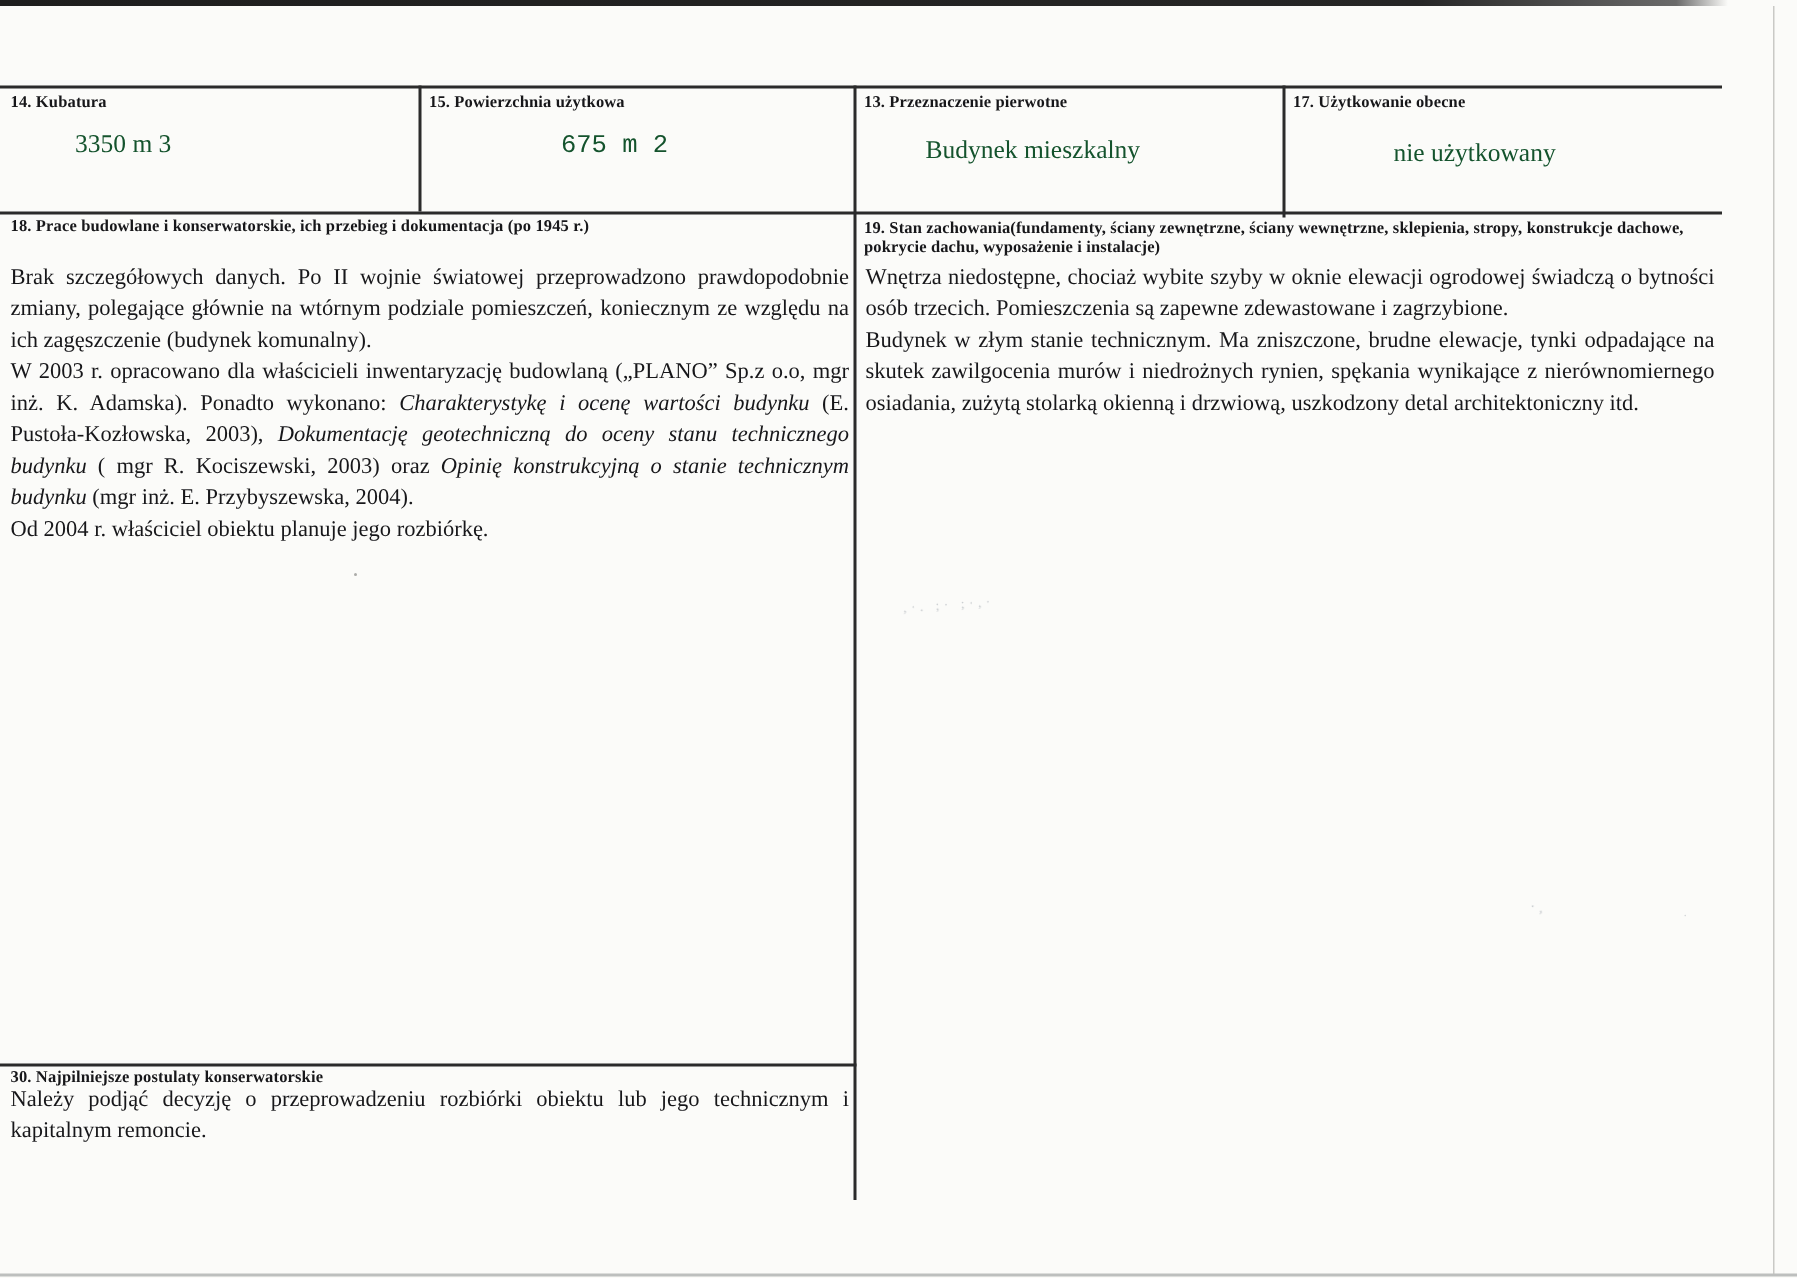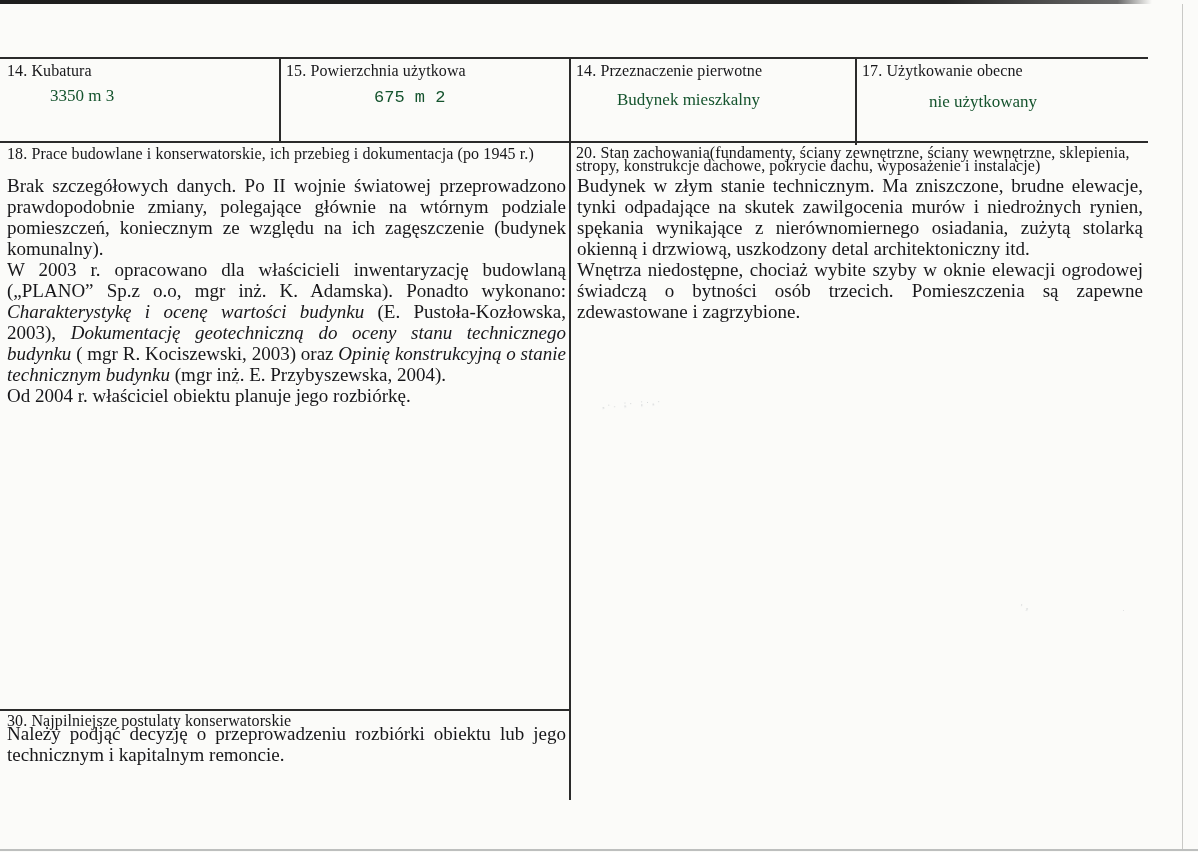--- a/index.html
+++ b/index.html
@@ -34,24 +34,25 @@
   .vline{width:2px;}
   .h-top       {left:0;   top:57px;  width:1148px;}
   .h-mid       {left:0;   top:141px; width:1148px;}
   .h-f20       {left:0;   top:709px; width:571px;}
   .v-14-15     {left:279px;top:57px; height:84px;}
   .v-col       {left:569px;top:57px; height:743px;}
   .v-16-17     {left:855px;top:57px; height:88px;}
   
   .flabel{
     position:absolute;
-    font-size:16px;
+    font-size:11px;
     letter-spacing:.1px;
     color:#17171a;
     white-space:nowrap;
+    font-weight:bold;
   }
   .flabel.wrap{white-space:normal;line-height:13px;}
   .lbl-14{left:7px;  top:62px;}
   .lbl-15{left:286px;top:62px;}
   .lbl-16{left:576px;top:62px;}
   .lbl-17{left:862px;top:62px;}
   .lbl-18{left:7px;  top:145px;}
   .lbl-19{left:576px;top:146px;width:566px;}
   .lbl-20{left:7px;  top:712px;}
   
@@ -61,21 +62,21 @@
     color:#14532d;
     white-space:nowrap;
   }
   .val-14{left:50px; top:86px;}
   .val-15{left:374px;top:88px;font-family:Liberation Mono, monospace;}
   .val-16{left:617px;top:90px;}
   .val-17{left:929px;top:92px;}
   
   .textblock{
     position:absolute;
-    font-size:19px;
+    font-size:15px;
     line-height:21px;
     text-align:justify;
     color:#17171a;
   }
   .textblock p{margin:0;}
   .tb-18{left:7px;  top:175px;width:559px;}
   .tb-19{left:577px;top:175px;width:566px;}
   .tb-20{left:7px;  top:723px;width:559px;}
   .it{font-style:italic;}
   
@@ -108,37 +109,37 @@
   <div class="vline v-14-15"></div>
   <div class="vline v-col"></div>
   <div class="vline v-16-17"></div>
 
   <div class="flabel lbl-14">14. Kubatura</div>
   <div class="fvalue val-14">3350 m 3</div>
 
   <div class="flabel lbl-15">15. Powierzchnia użytkowa</div>
   <div class="fvalue val-15">675 m 2</div>
 
-  <div class="flabel lbl-16">14. Przeznaczenie pierwotne</div>
+  <div class="flabel lbl-16">13. Przeznaczenie pierwotne</div>
   <div class="fvalue val-16">Budynek mieszkalny</div>
 
   <div class="flabel lbl-17">17. Użytkowanie obecne</div>
   <div class="fvalue val-17">nie użytkowany</div>
 
   <div class="flabel lbl-18">18. Prace budowlane i konserwatorskie, ich przebieg i dokumentacja (po 1945 r.)</div>
   <div class="textblock tb-18">
     <p>Brak szczegółowych danych. Po II wojnie światowej przeprowadzono prawdopodobnie zmiany, polegające głównie na wtórnym podziale pomieszczeń, koniecznym ze względu na ich zagęszczenie (budynek komunalny).</p>
     <p><span>W 2003 r. opracowano dla właścicieli inwentaryzację budowlaną („PLANO” Sp.z o.o, mgr inż. K. Adamska). Ponadto wykonano: </span><span class="it">Charakterystykę i ocenę wartości budynku</span><span> (E. Pustoła-Kozłowska, 2003), </span><span class="it">Dokumentację geotechniczną do oceny stanu technicznego budynku</span><span> ( mgr R. Kociszewski, 2003) oraz </span><span class="it">Opinię konstrukcyjną o stanie technicznym budynku</span><span> (mgr inż. E. Przybyszewska, 2004).</span></p>
     <p>Od 2004 r. właściciel obiektu planuje jego rozbiórkę.</p>
   </div>
 
-  <div class="flabel wrap lbl-19">20. Stan zachowania(fundamenty, ściany zewnętrzne, ściany wewnętrzne, sklepienia, stropy, konstrukcje dachowe, pokrycie dachu, wyposażenie i instalacje)</div>
+  <div class="flabel wrap lbl-19">19. Stan zachowania(fundamenty, ściany zewnętrzne, ściany wewnętrzne, sklepienia, stropy, konstrukcje dachowe, pokrycie dachu, wyposażenie i instalacje)</div>
   <div class="textblock tb-19">
+    <p>Wnętrza niedostępne, chociaż wybite szyby w oknie elewacji ogrodowej świadczą o bytności osób trzecich. Pomieszczenia są zapewne zdewastowane i zagrzybione.</p>
     <p>Budynek w złym stanie technicznym. Ma zniszczone, brudne elewacje, tynki odpadające na skutek zawilgocenia murów i niedrożnych rynien, spękania wynikające z nierównomiernego osiadania, zużytą stolarką okienną i drzwiową, uszkodzony detal architektoniczny itd.</p>
-    <p>Wnętrza niedostępne, chociaż wybite szyby w oknie elewacji ogrodowej świadczą o bytności osób trzecich. Pomieszczenia są zapewne zdewastowane i zagrzybione.</p>
   </div>
 
   <div class="flabel lbl-20">30. Najpilniejsze postulaty konserwatorskie</div>
   <div class="textblock tb-20">
     <p>Należy podjąć decyzję o przeprowadzeniu rozbiórki obiektu lub jego technicznym i kapitalnym remoncie.</p>
   </div>
 
   <div class="artifact art-1">,·. ;· ;·,·</div>
   <div class="artifact art-2">·,</div>
   <div class="artifact art-3"></div>

